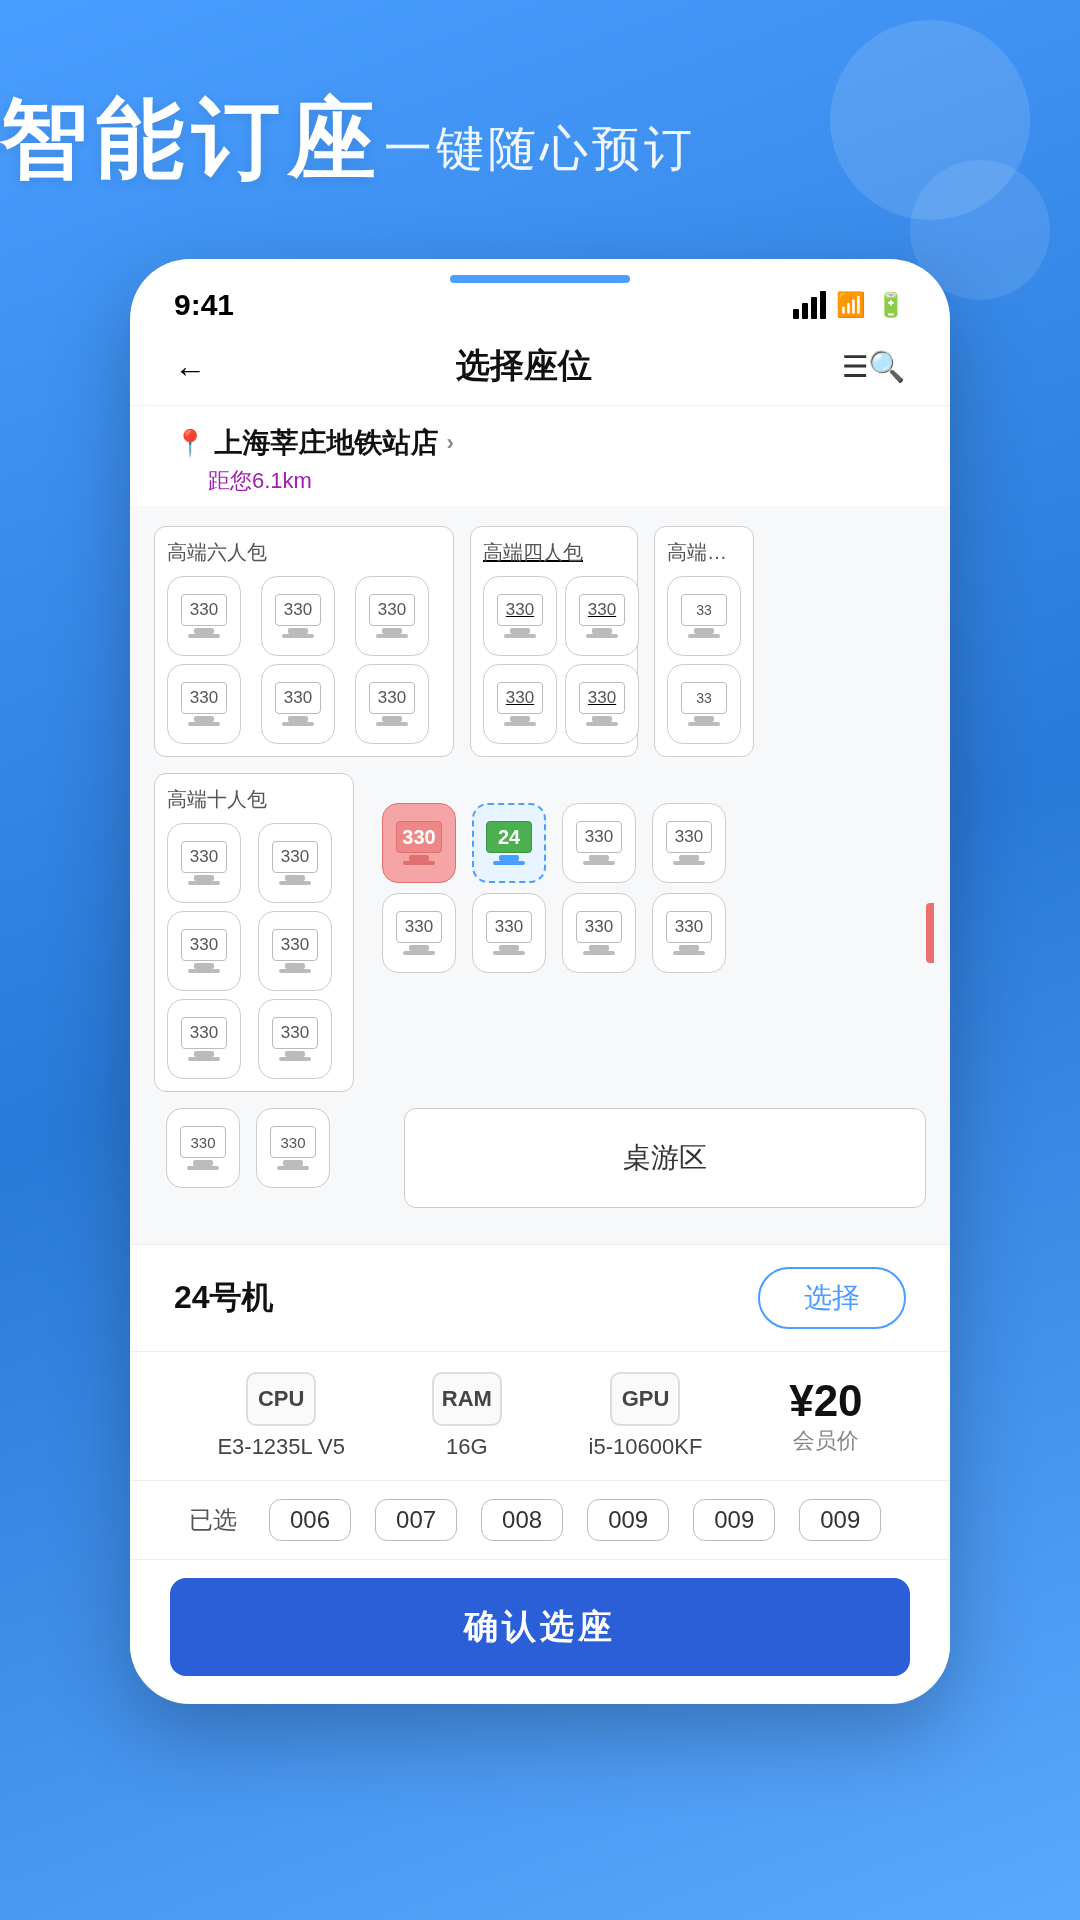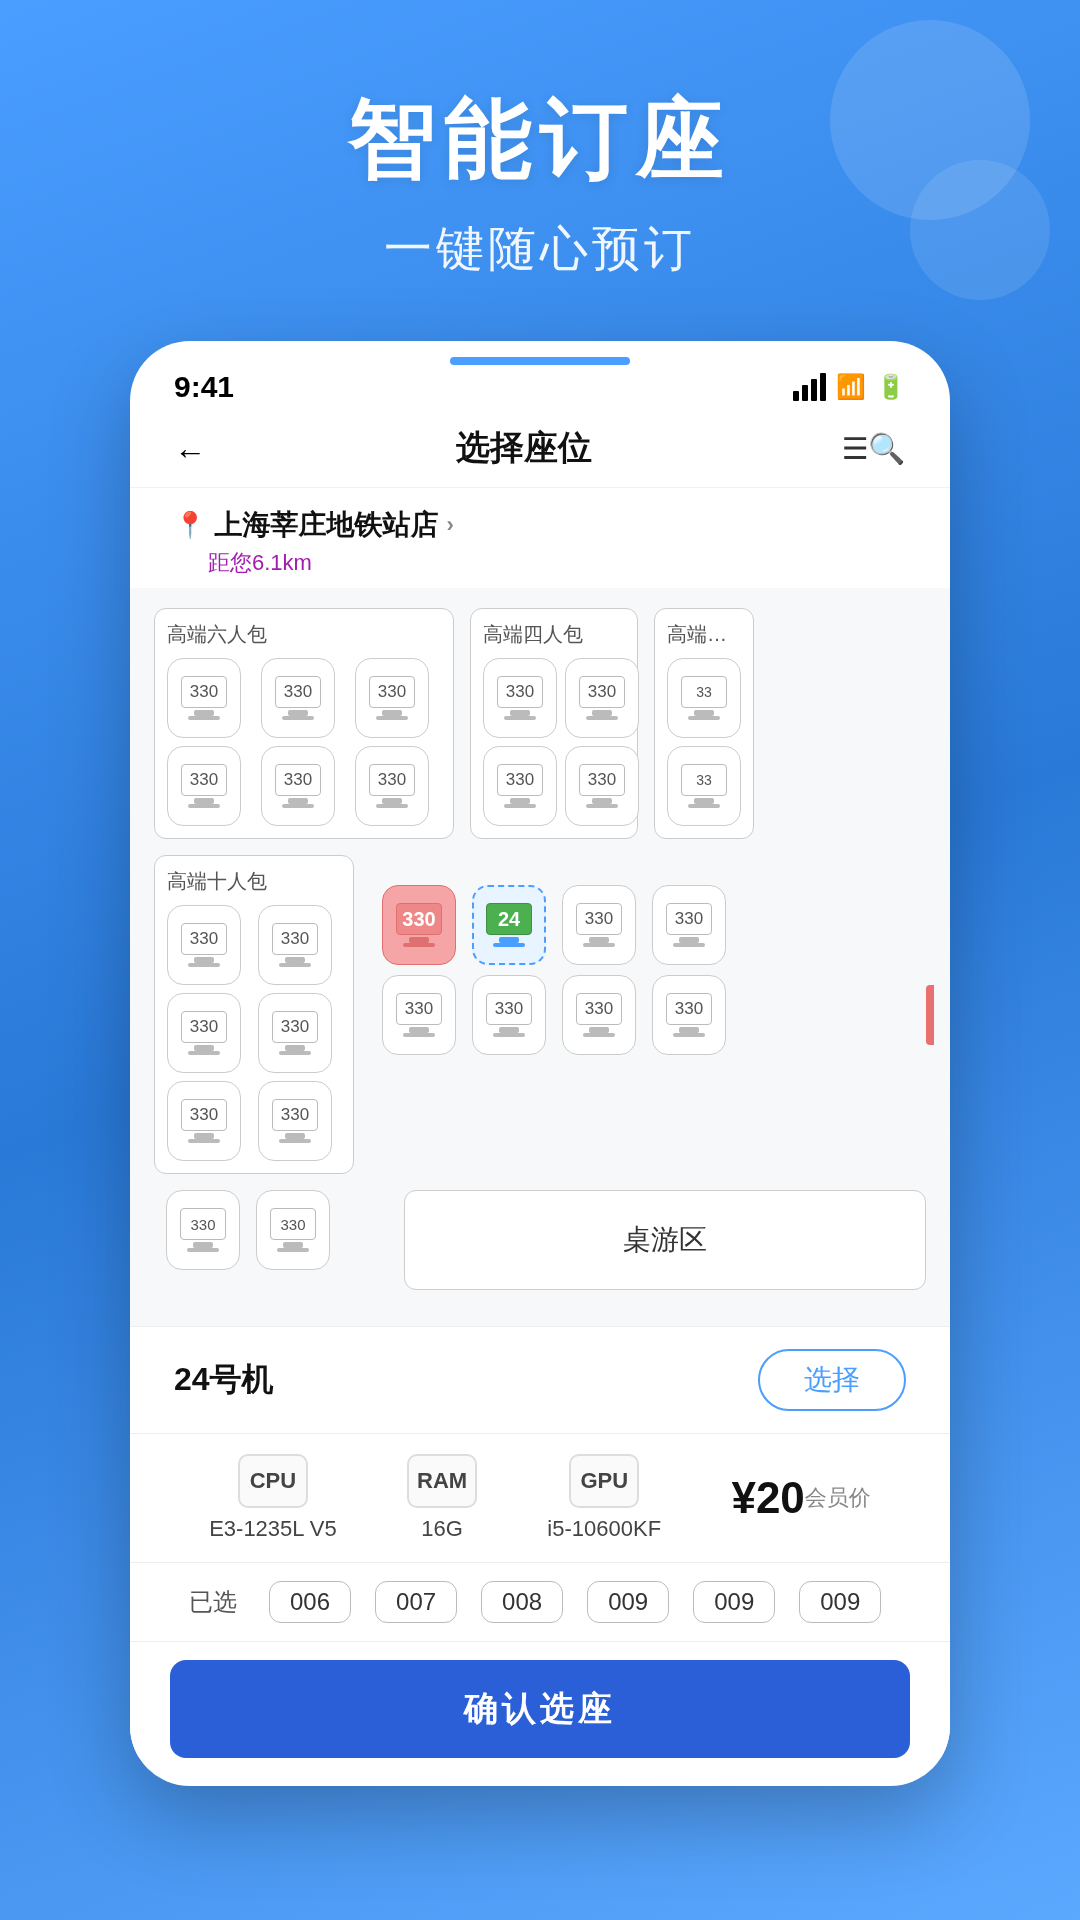--- a/index.html
+++ b/index.html
@@ -12,21 +12,21 @@
       display: flex;
       flex-direction: column;
       align-items: center;
       overflow: hidden;
     }
 
     
     .hero {
       width: 100%;
       display: flex;
-      flex-direction: column;
+      flex-direction: row;
       align-items: center;
       padding-top: 80px;
       padding-bottom: 40px;
       position: relative;
     }
     .hero-circle-1 {
       position: absolute;
       width: 200px; height: 200px;
       border-radius: 50%;
       background: rgba(255,255,255,0.12);
@@ -300,21 +300,21 @@
       background: #fafafa;
       font-weight: 700;
     }
     .spec-label {
       font-size: 22px;
       color: #444;
       text-align: left;
     }
     .price-item {
       display: flex;
-      flex-direction: row;
+      flex-direction: column;
       align-items: center;
     }
     .price-value {
       font-size: 44px;
       font-weight: 700;
       color: #111;
     }
     .price-label {
       font-size: 22px;
       color: #888;
@@ -481,21 +481,21 @@
               <div class="seat-base"></div>
             </div>
           <div class="seat-item">
               <div class="seat-monitor">330</div>
               <div class="seat-stand"></div>
               <div class="seat-base"></div>
             </div>
         </div>
       </div>
 
-      <div class="seat-section" style="flex: 0 0 auto; width: 168px;">
+      <div class="seat-section" style="flex: 0 0 auto; width: 168px; text-decoration: underline;">
         <div class="seat-section-label">高端四人包</div>
         <div class="seat-grid seat-grid-2col">
           <div class="seat-item">
               <div class="seat-monitor">330</div>
               <div class="seat-stand"></div>
               <div class="seat-base"></div>
             </div>
           <div class="seat-item">
               <div class="seat-monitor">330</div>
               <div class="seat-stand"></div>

